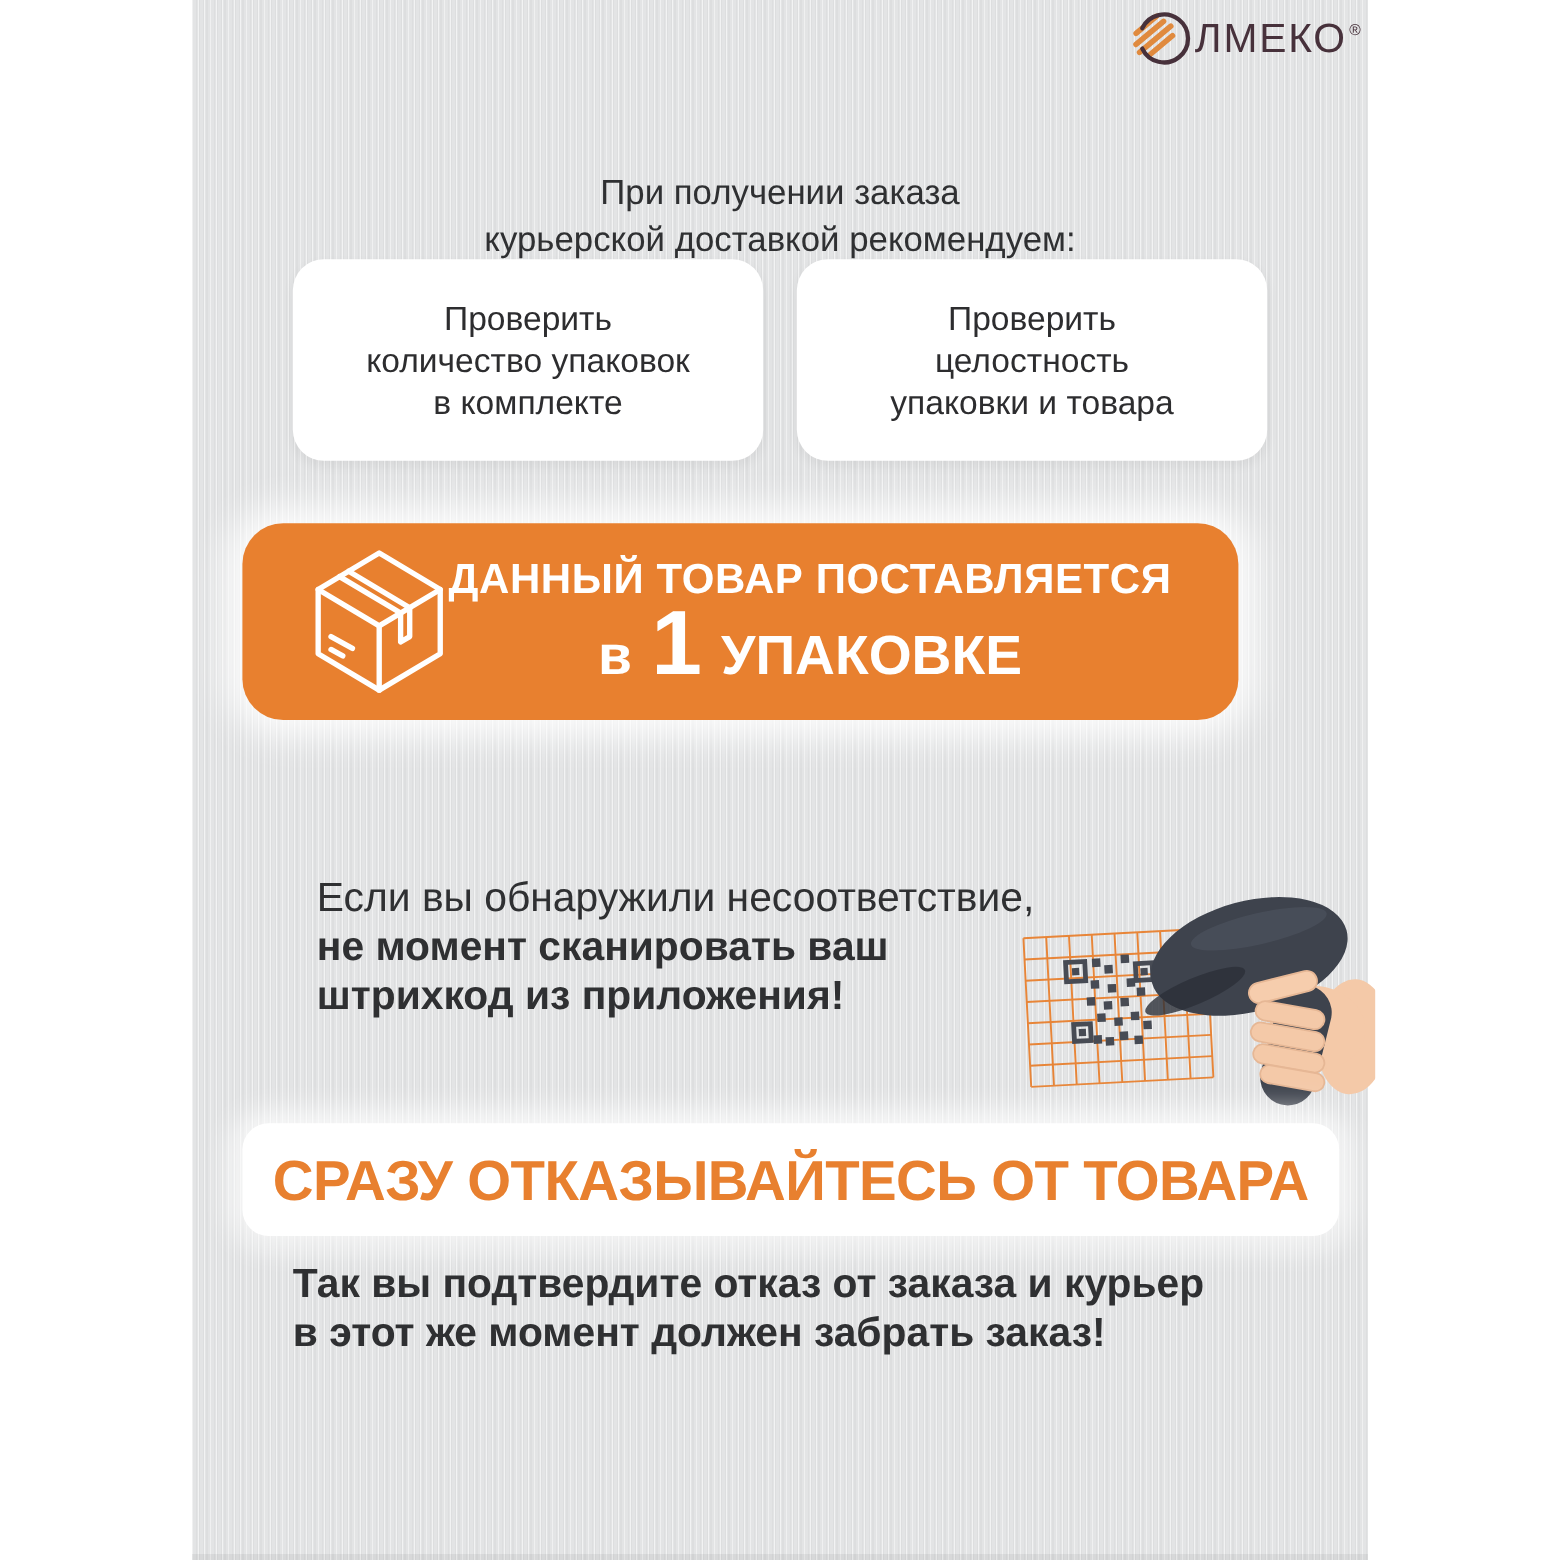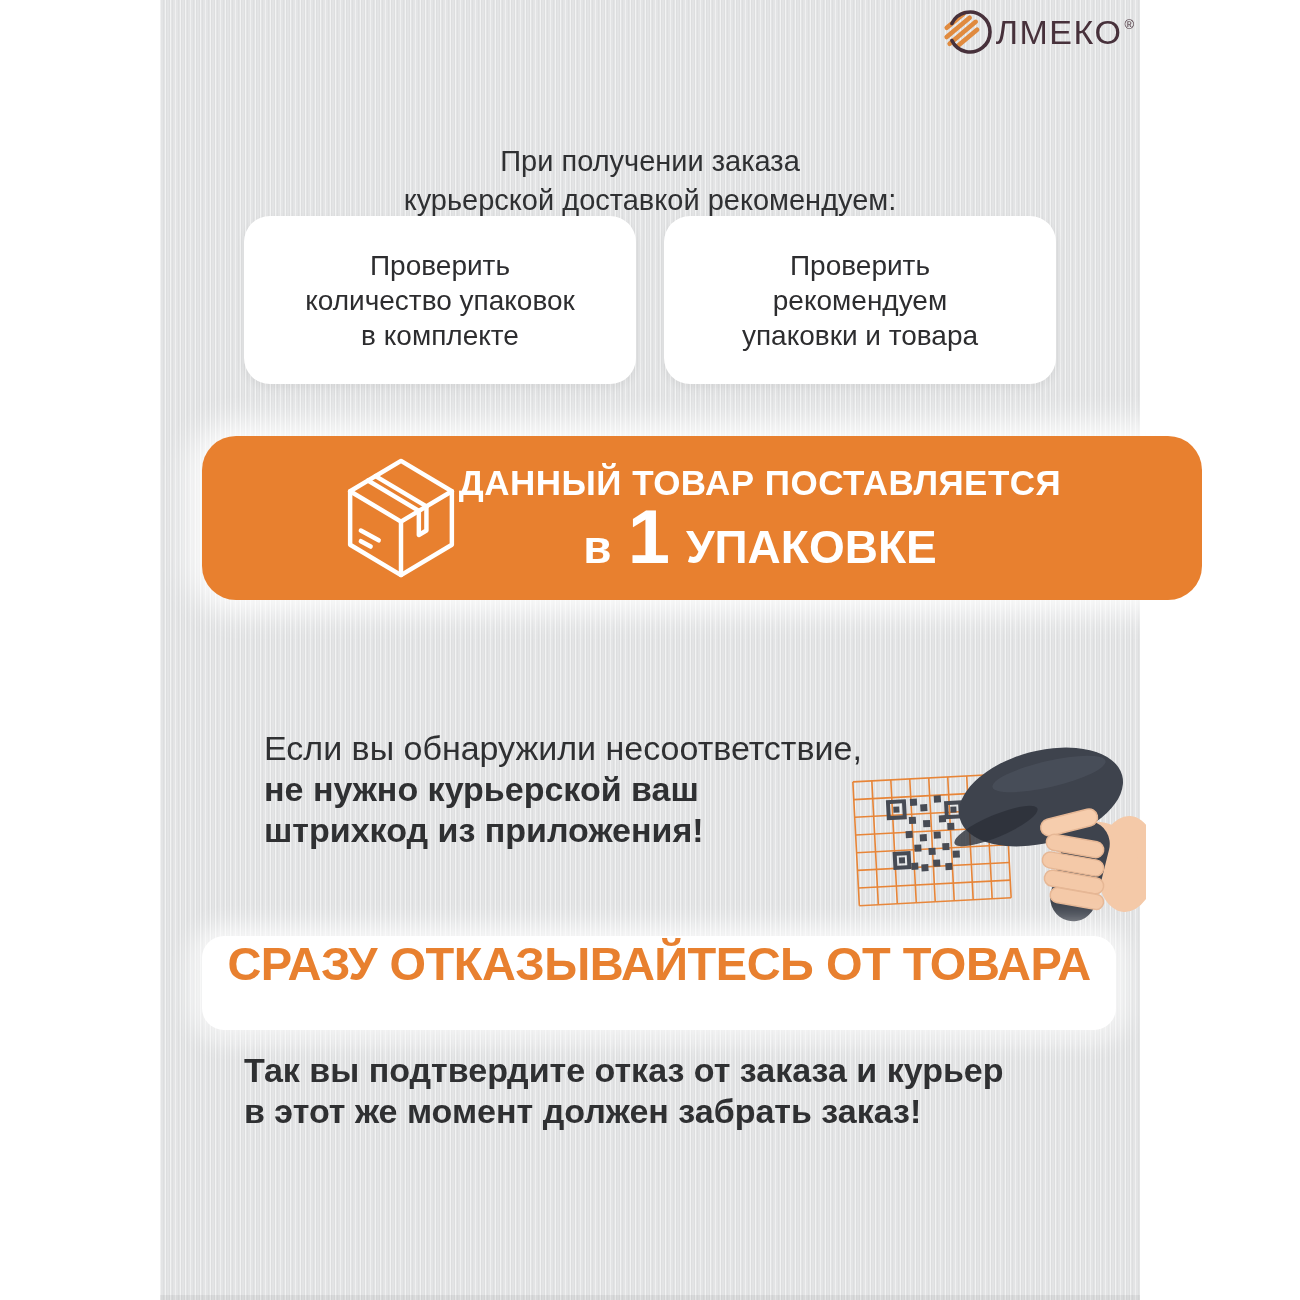--- a/index.html
+++ b/index.html
@@ -42,21 +42,21 @@
     display:flex; gap:28px;
   }
   .card {
     flex:1; background:#ffffff; border-radius:26px;
     box-shadow:0 4px 10px rgba(0,0,0,0.05);
     display:flex; flex-direction:column; align-items:center; justify-content:center;
     font-size:28px; line-height:35px; color:#2d2d2f; text-align:center;
   }
   
   .package-banner {
-    position:absolute; left:42px; top:436px; width:1000px; height:164px;
+    position:absolute; left:42px; top:436px; width:830px; height:164px;
     background:#e8802f; border-radius:34px;
     box-shadow:0 0 30px 14px rgba(255,255,255,0.85);
     display:flex; align-items:center; justify-content:center; 
     color:#ffffff;
   }
   .package-icon { width:116px; height:132px; flex:0 0 auto; }
   .package-text { text-align:center; }
   .package-line1 { font-size:35px; font-weight:bold; letter-spacing:0.5px; }
   .package-line2 {
     display:flex; align-items:baseline; justify-content:center; gap:16px; margin-top:2px;
@@ -73,21 +73,21 @@
   .important-line.bold { font-weight:bold; }
   
   .scanner {
     position:absolute; right:-6px; top:740px; width:302px; height:182px;
   }
   
   .refuse-banner {
     position:absolute; left:42px; top:936px; width:914px; height:94px;
     background:#ffffff; border-radius:22px;
     box-shadow:0 0 24px 10px rgba(255,255,255,0.8), 0 5px 12px rgba(0,0,0,0.05);
-    display:flex; justify-content:center;
+    display:flex; align-items:center; justify-content:center;
     color:#e8802f; font-size:47px; font-weight:bold; letter-spacing:-0.5px;
   }
   
   .footer-note {
     position:absolute; left:84px; top:1050px;
     color:#2f3032; font-size:34px; line-height:41px; font-weight:bold;
   }
 </style>
 </head>
 <body>
@@ -115,21 +115,21 @@
     </div>
 
     <div class="cards">
       <div class="card">
         <div>Проверить</div>
         <div>количество упаковок</div>
         <div>в комплекте</div>
       </div>
       <div class="card">
         <div>Проверить</div>
-        <div>рекомендуем</div>
+        <div>целостность</div>
         <div>упаковки и товара</div>
       </div>
     </div>
 
     <div class="package-banner">
       <svg class="package-icon" viewBox="0 0 130 140" fill="none" stroke="#ffffff" stroke-width="5" stroke-linejoin="round" stroke-linecap="round">
         <path d="M65 6 L122 40 L122 100 L65 134 L8 100 L8 40 Z"></path>
         <path d="M8 40 L65 74 L122 40"></path>
         <path d="M65 74 L65 134"></path>
         <path d="M36.5 23 L93.5 57"></path>
@@ -143,21 +143,21 @@
         <div class="package-line2">
           <span class="small">в</span>
           <span class="big">1</span>
           <span class="small">УПАКОВКЕ</span>
         </div>
       </div>
     </div>
 
     <div class="important">
       <div class="important-line">Если вы обнаружили несоответствие,</div>
-      <div class="important-line bold">не нужно курьерской ваш</div>
+      <div class="important-line bold">не момент сканировать ваш</div>
       <div class="important-line bold">штрихкод из приложения!</div>
     </div>
 
     <svg class="scanner" viewBox="0 0 302 182">
 
       <g transform="rotate(-3 85 100)" stroke="#e8802f" stroke-width="1.6" opacity="0.95">
         <path d="M12 38 H164 M12 55.7 H164 M12 73.4 H164 M12 91.1 H164 M12 108.9 H164 M12 126.6 H164 M12 144.3 H164 M12 162 H164"></path>
         <path d="M12 38 V162 M31 38 V162 M50 38 V162 M69 38 V162 M88 38 V162 M107 38 V162 M126 38 V162 M145 38 V162 M164 38 V162"></path>
       </g>
 

